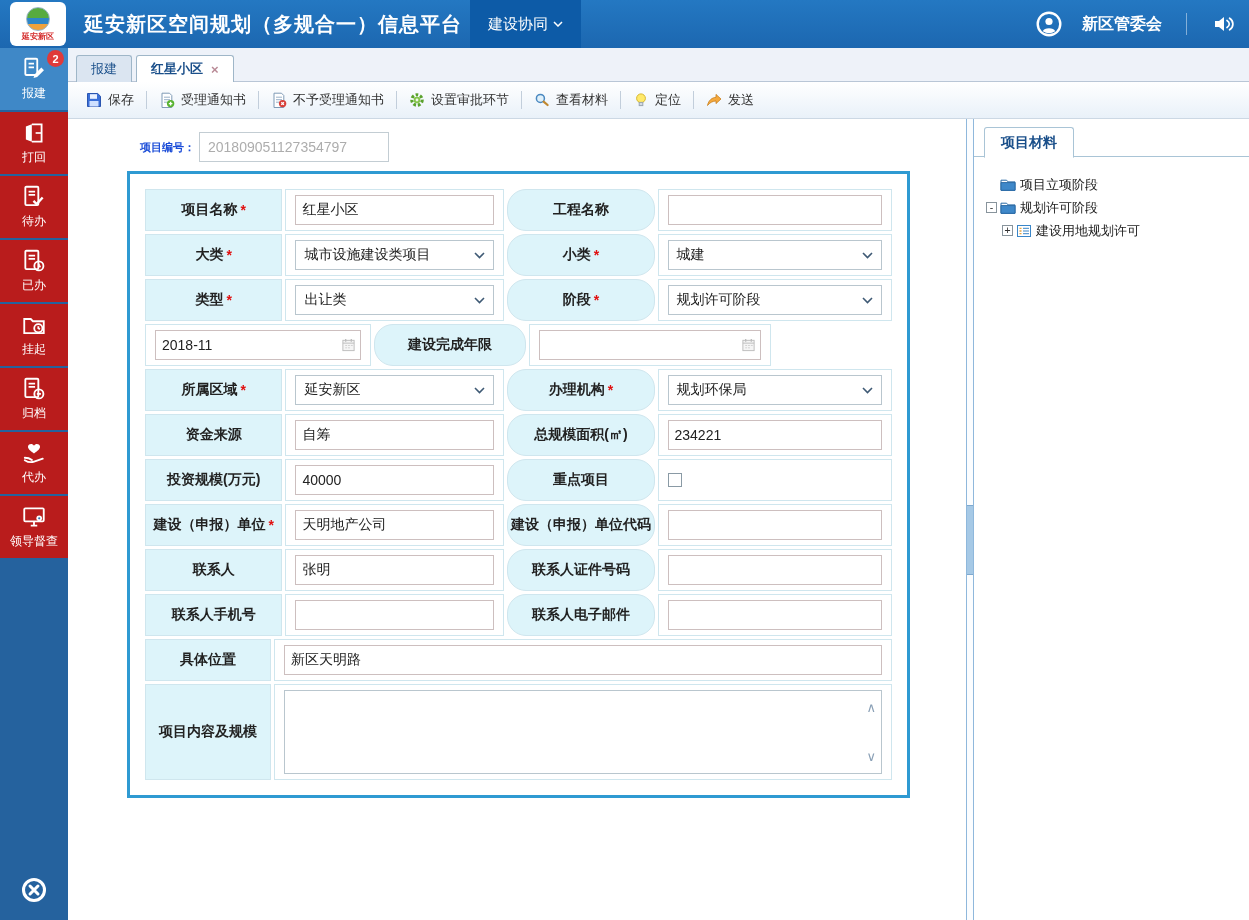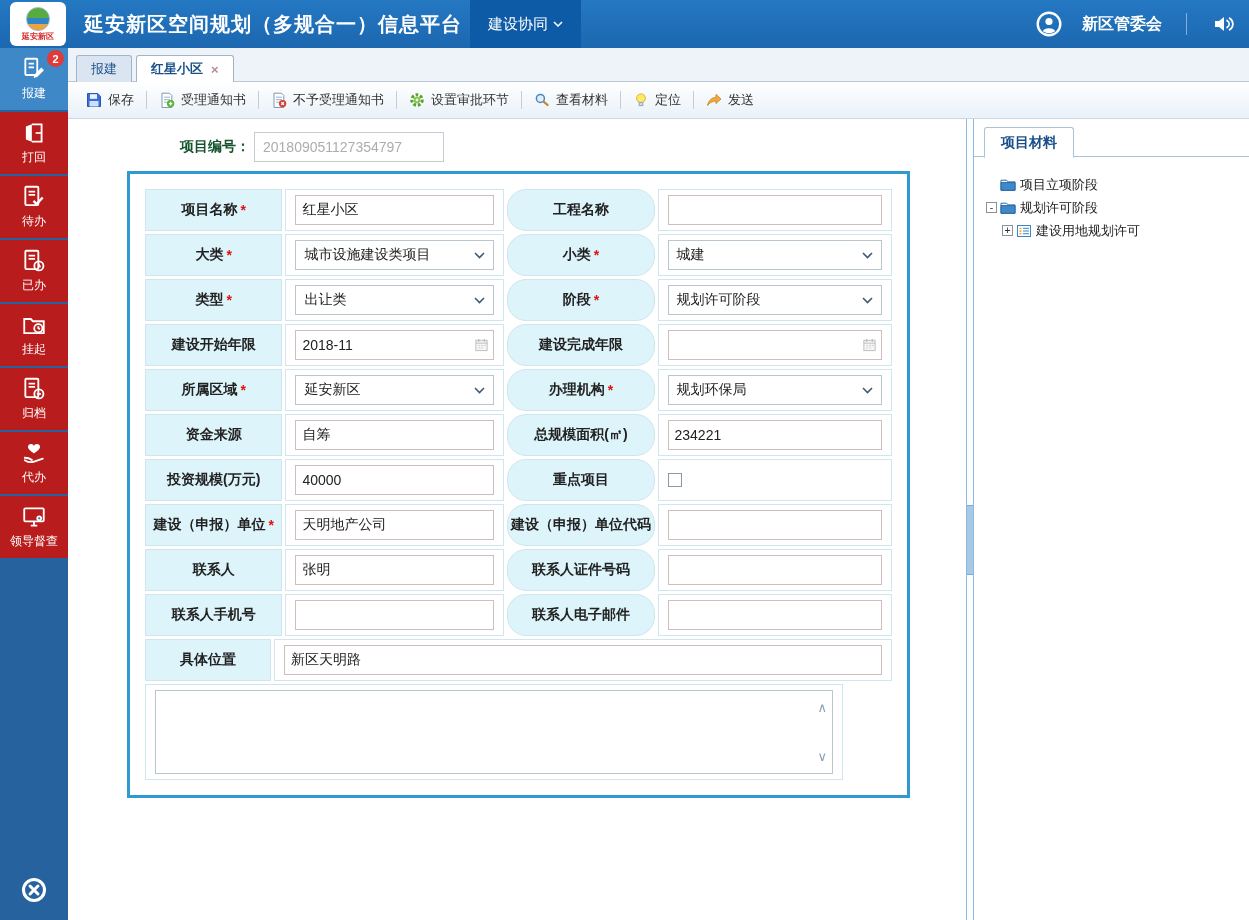--- a/index.html
+++ b/index.html
@@ -54,21 +54,21 @@
              display:flex; align-items:center; padding-left:10px; }
   .tb-btn { display:flex; align-items:center; gap:6px; padding:4px 8px; font-size:13px; color:#333;
             background:transparent; border:none; cursor:pointer; font-family:inherit; white-space:nowrap; }
   .tb-icon svg { width:16px; height:16px; display:block; }
   .tb-sep { width:1px; height:18px; background:#c2cedb; margin:0 4px; }
 
   .content { position:absolute; top:71px; left:0; width:1181px; bottom:0; }
   .form-area { position:absolute; left:0; top:0; width:898px; bottom:0; background:#fff; }
 
   .projno { position:absolute; left:72px; top:13px; display:flex; align-items:center; gap:4px; }
-  .projno-label { font-size:14px; font-weight:bold; color:#14532d;margin-left:40px; }
+  .projno-label { font-size:11px; font-weight:bold; color:#1d4ed8; }
   .projno-input { width:190px; height:30px; border:1px solid #c3cdd3; background:#fff; color:#adadad;
                   font-size:14px; padding:0 8px; font-family:inherit; }
 
   .form-box { position:absolute; left:59px; top:52px; width:783px; border:3px solid #2f9ad2;
               background:#fff; padding:15px; }
   .f-row { display:flex; gap:3px; margin-bottom:3px; min-height:42px; }
   .f-row:last-child { margin-bottom:0; }
   .f-row.tall { min-height:90px; }
   .f-cell { border:1px solid #cfe6ee; }
   .f-label { width:142px; background:#ddf4fa; display:flex; align-items:center; justify-content:center;
@@ -412,23 +412,20 @@
                   <span>规划许可阶段</span>
                   <span class="chevron">
                     <svg viewBox="0 0 11 7">
                       <path d="M1 1l4.5 4.5L10 1" fill="none" stroke="#3f5a75" stroke-width="1.6"></path>
                     </svg>
                   </span>
                 </div>
               </div>
             </div>
             <div class="f-row">
-              <div class="f-cell f-label">
-                <span>建设开始年限</span>
-              </div>
               <div class="f-cell f-field">
                 <div class="f-date"><input class="f-input" value="2018-11" style=""><span class="cal-icon">
                     <svg viewBox="0 0 16 16">
                       <rect x="2" y="3" width="12" height="11" fill="#f5f5f5" stroke="#bcbcbc"></rect>
                       <path d="M2 6h12" stroke="#bcbcbc"></path>
                       <path d="M5 1.5v3M11 1.5v3" stroke="#bcbcbc" stroke-width="1.4"></path>
                       <path d="M4.5 8.5h2M7.5 8.5h2M10.5 8.5h2M4.5 11h2M7.5 11h2" stroke="#cfcfcf"></path>
                     </svg>
                   </span></div>
               </div>
@@ -549,20 +546,23 @@
             </div>
             <div class="f-row">
               <div class="f-cell f-label">
                 <span>具体位置</span>
               </div>
               <div class="f-cell f-field span">
                 <input class="f-input" value="新区天明路" style="">
               </div>
             </div>
             <div class="f-row tall">
+              <div class="f-cell f-label">
+                <span>项目内容及规模</span>
+              </div>
               <div class="f-cell f-field span">
                 <div class="f-textarea">
                   <span class="ta-arrow up">∧</span>
                   <span class="ta-arrow down">∨</span>
                 </div>
               </div>
             </div>
           </div>
       </div>
 

